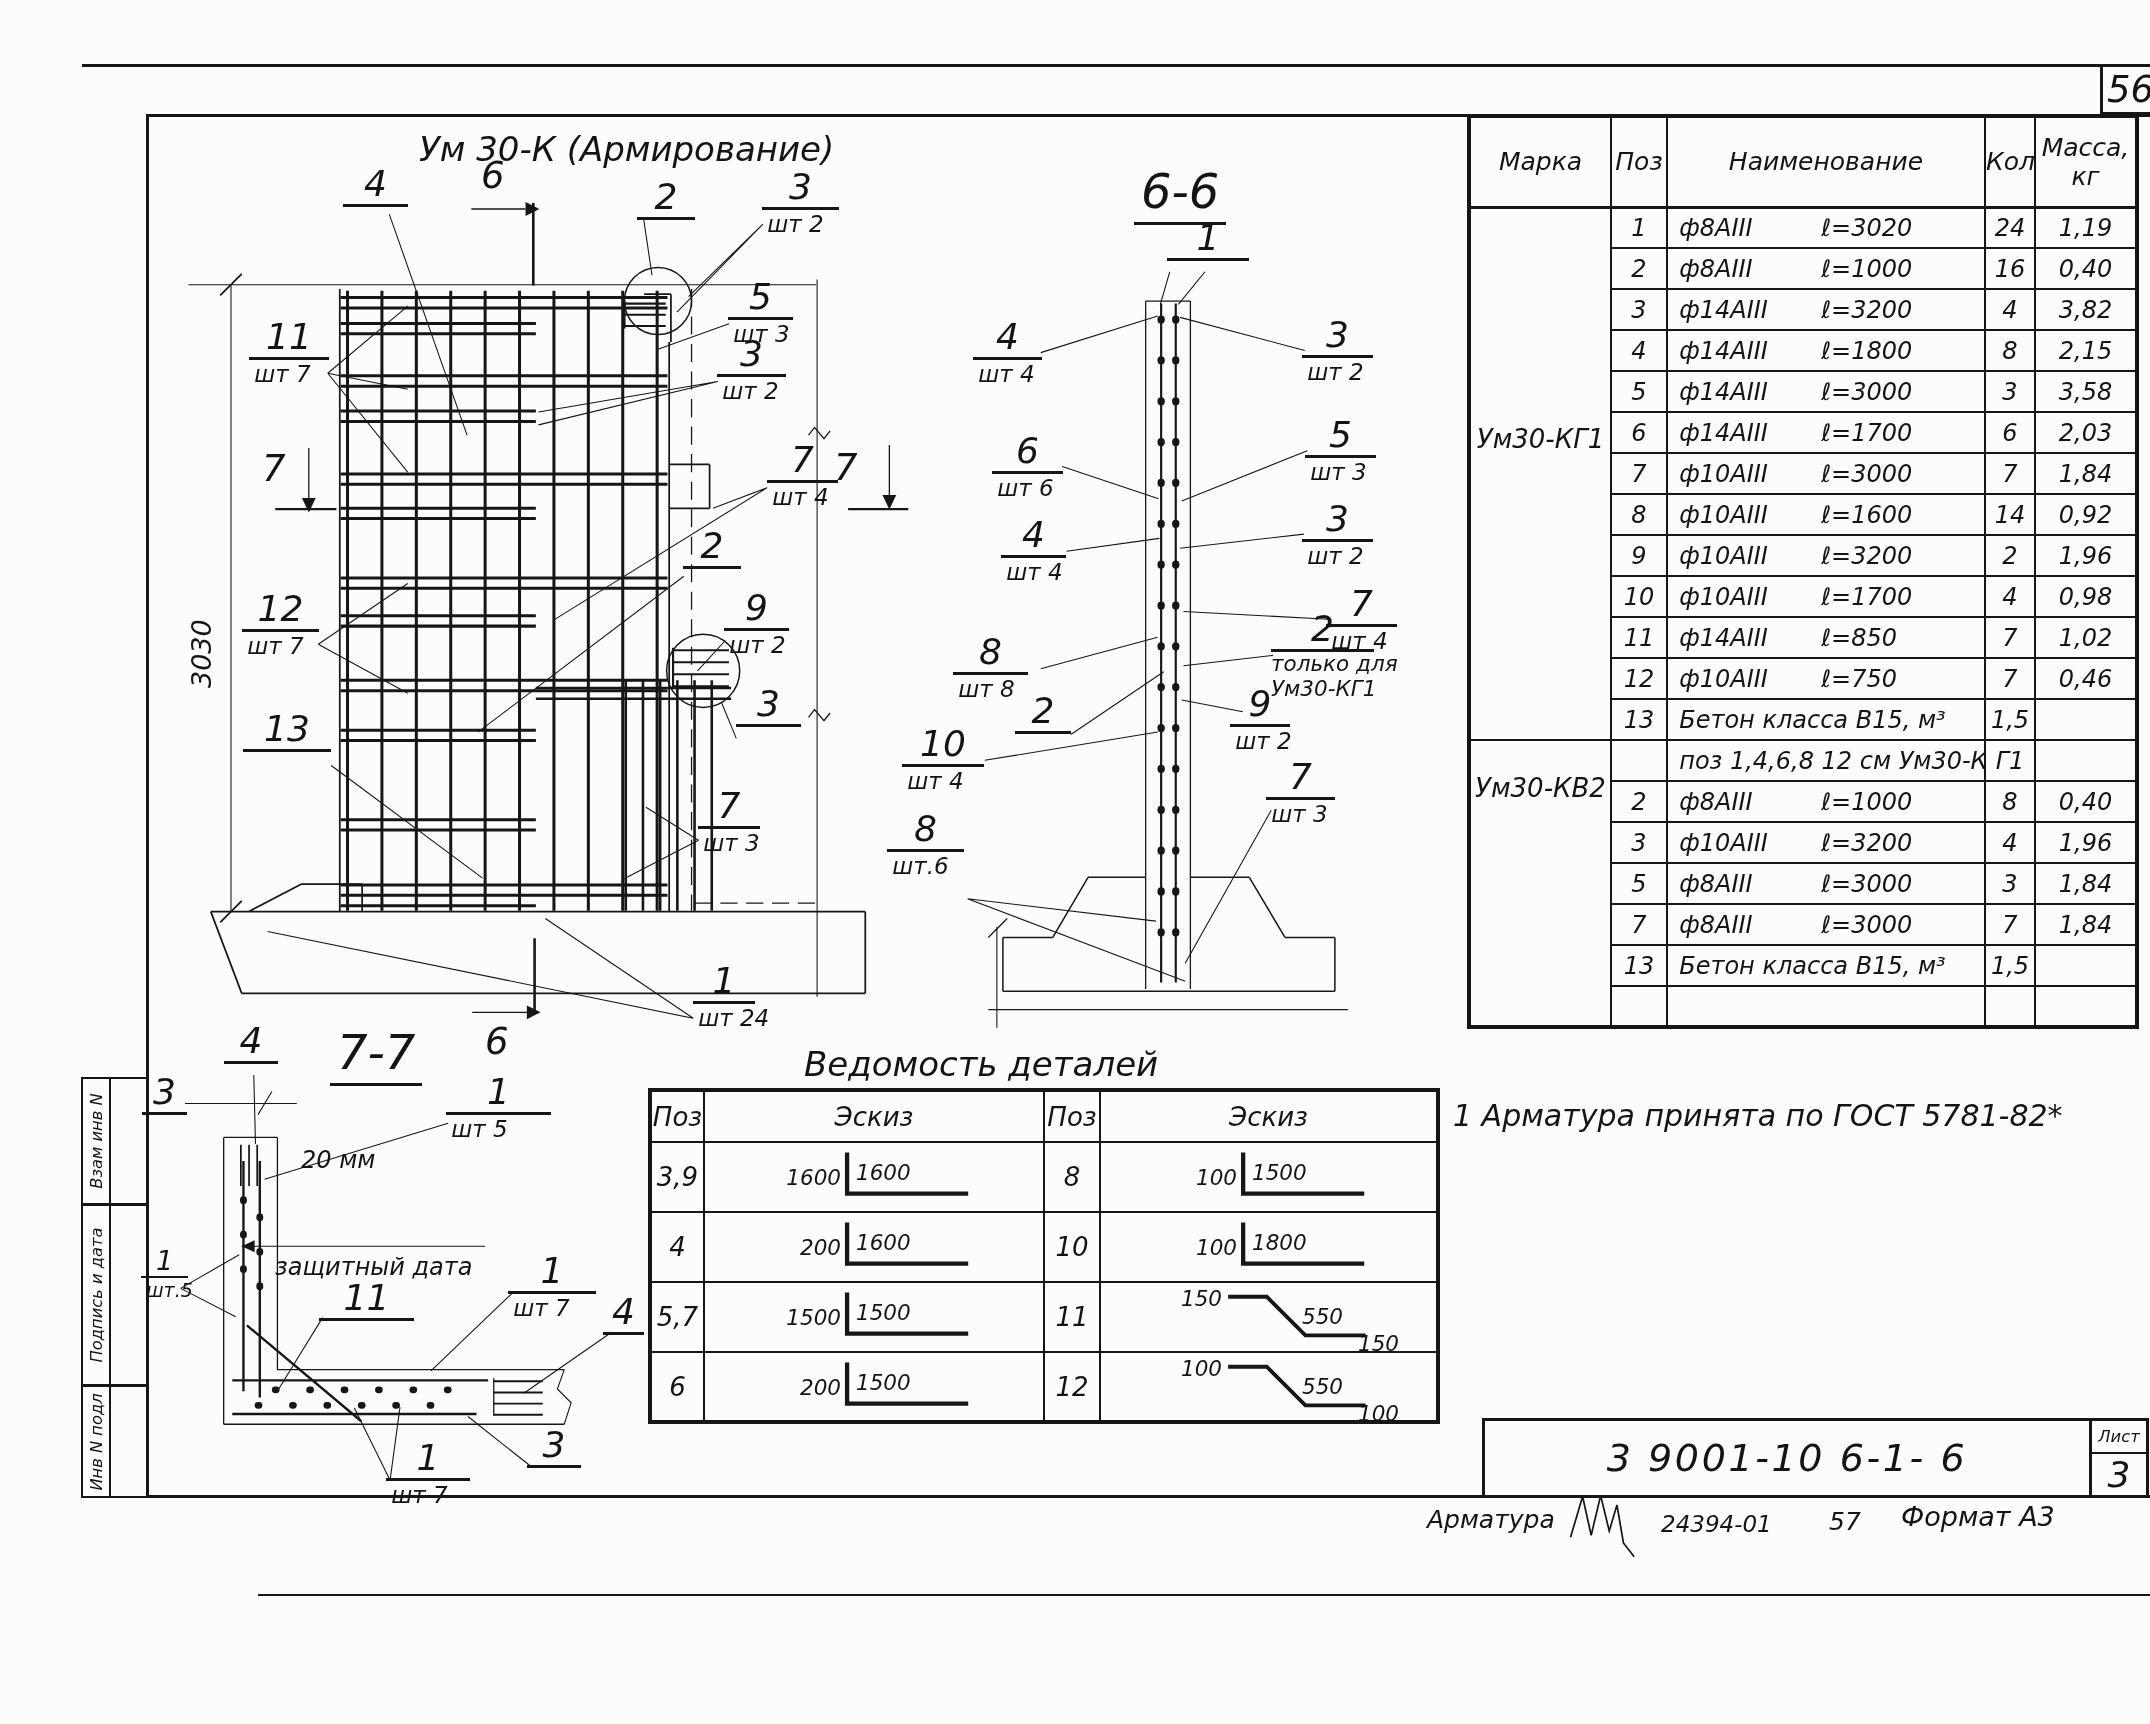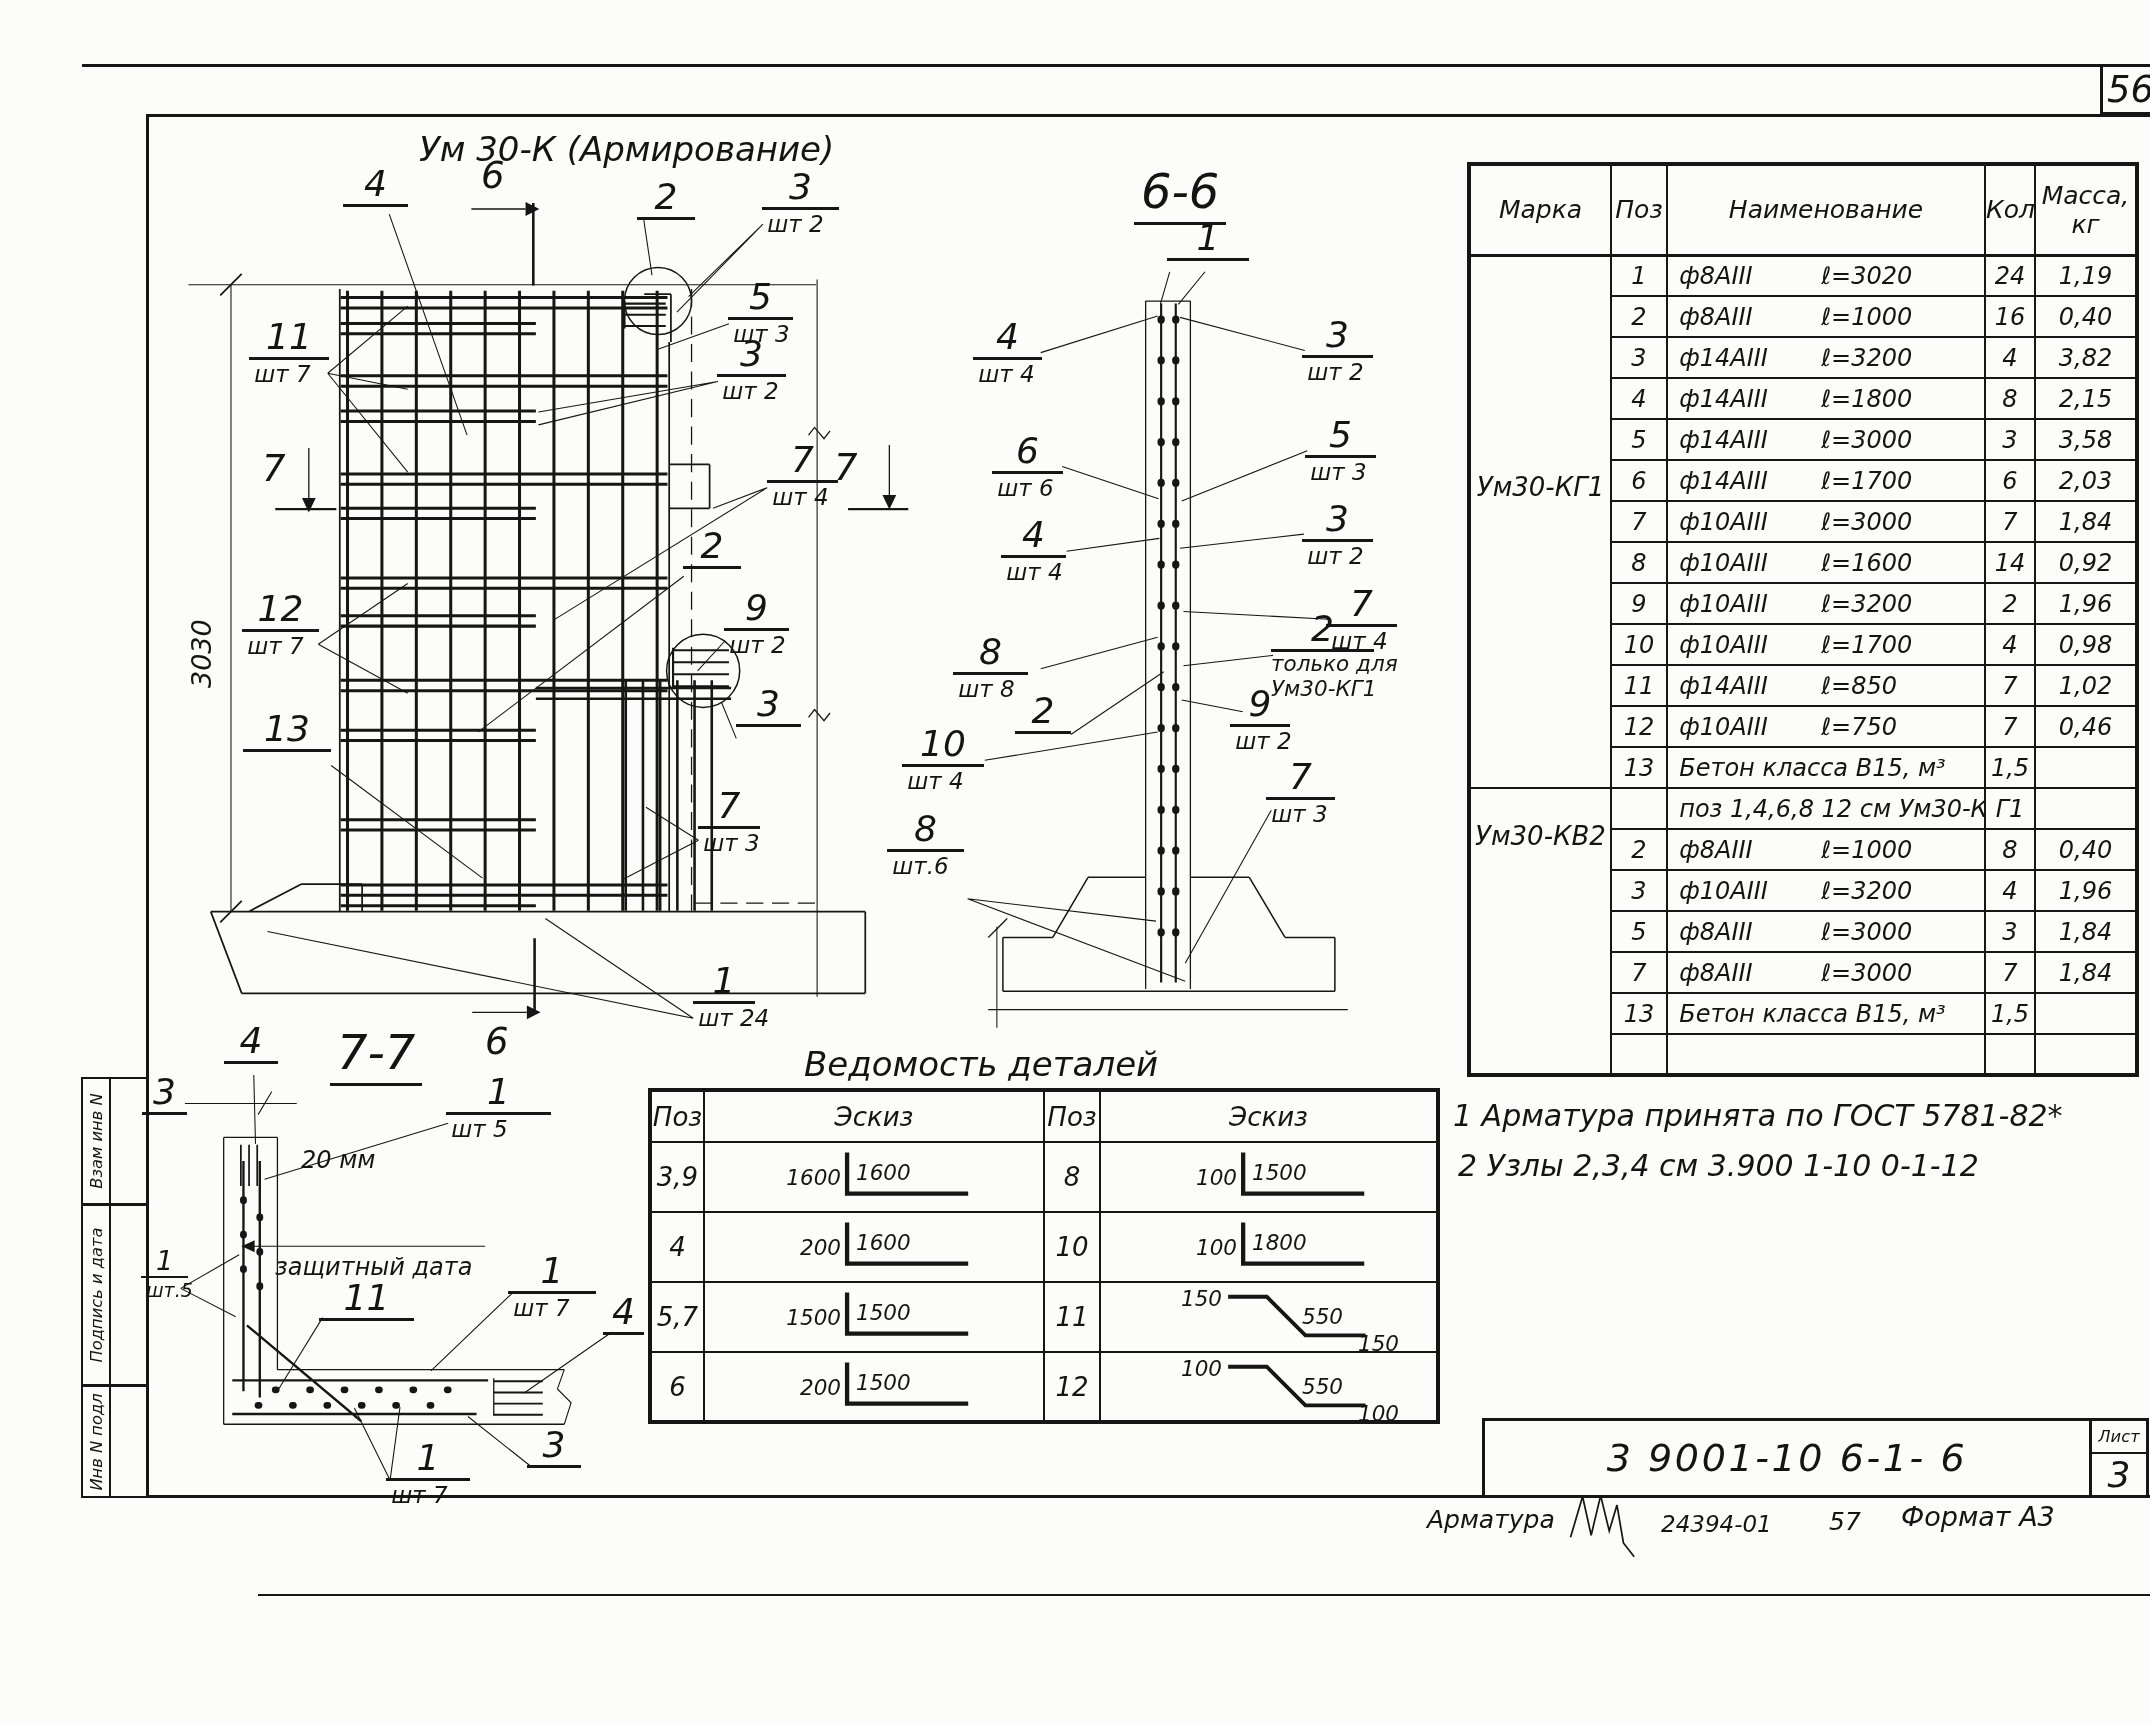--- a/index.html
+++ b/index.html
@@ -14,21 +14,21 @@
       line-height:1.02;padding:0 3.4px 1.7px 3.4px;white-space:nowrap;}
   .cs{font-size:23px;font-style:italic;padding-left:5.2px;margin-top:0.9px;white-space:nowrap;}
   .co.sm .cn{font-size:27px;border-bottom-width:2.2px;}
   .co.sm .cs{font-size:19px;}
   .nt{font-size:21.5px;font-style:italic;white-space:nowrap;line-height:1.15;}
   .mk{position:absolute;font-size:37px;font-style:italic;white-space:nowrap;}
   .vt{position:absolute;font-size:48px;font-style:italic;border-bottom:3.4px solid #161616;
       padding:0 6.9px 2.6px 6.9px;white-space:nowrap;}
   
   table{border-collapse:collapse;table-layout:fixed;}
-  #parts-table{position:absolute;left:1467px;top:114px;width:668px;margin-top:48px;}
+  #parts-table{position:absolute;left:1467px;top:114px;width:668px;}
   #parts-table td{border:2.2px solid #161616;font-size:24px;font-style:italic;
       text-align:center;vertical-align:middle;padding:0;overflow:hidden;}
   #parts-table{border:4.3px solid #161616;}
   #parts-table td.hd{font-size:25px;}
   #parts-table tr.hrow td{border-bottom:3.9px solid #161616;}
   #parts-table td.name{text-align:left;}
   .namewrap{display:flex;align-items:center;padding-left:11.2px;}
   .spec{flex:none;width:142px;white-space:nowrap;}
   .len{white-space:nowrap;}
   #parts-table td.markcell{vertical-align:top;font-size:26px;}
@@ -636,21 +636,20 @@
             </svg>
         <span style="left:80px;top:2.6px">100</span>
         <span style="left:201px;top:20.6px">550</span>
         <span style="left:257px;top:48px">100</span>
       </td>
     </tr>
   </tbody>
     </table>
 
   <div class="ftxt" style="left:1453px;top:1098px;font-size:30px">1 Арматура принята по ГОСТ 5781-82*</div>
-  <div class="ftxt" style="left:1458px;top:1148px;font-size:30px">2 Узлы 2,3,4 см 3.900 1-10 0-1-12</div>
 
   <div id="docblock">
     <div id="docnum">3 9001-10 6-1- 6</div>
     <div id="listcol">
       <div class="lc1">Лист</div>
       <div class="lc2">3</div>
     </div>
   </div>
 
   <div class="ftxt" style="left:1427px;top:1505px;font-size:25px">Арматура</div>

